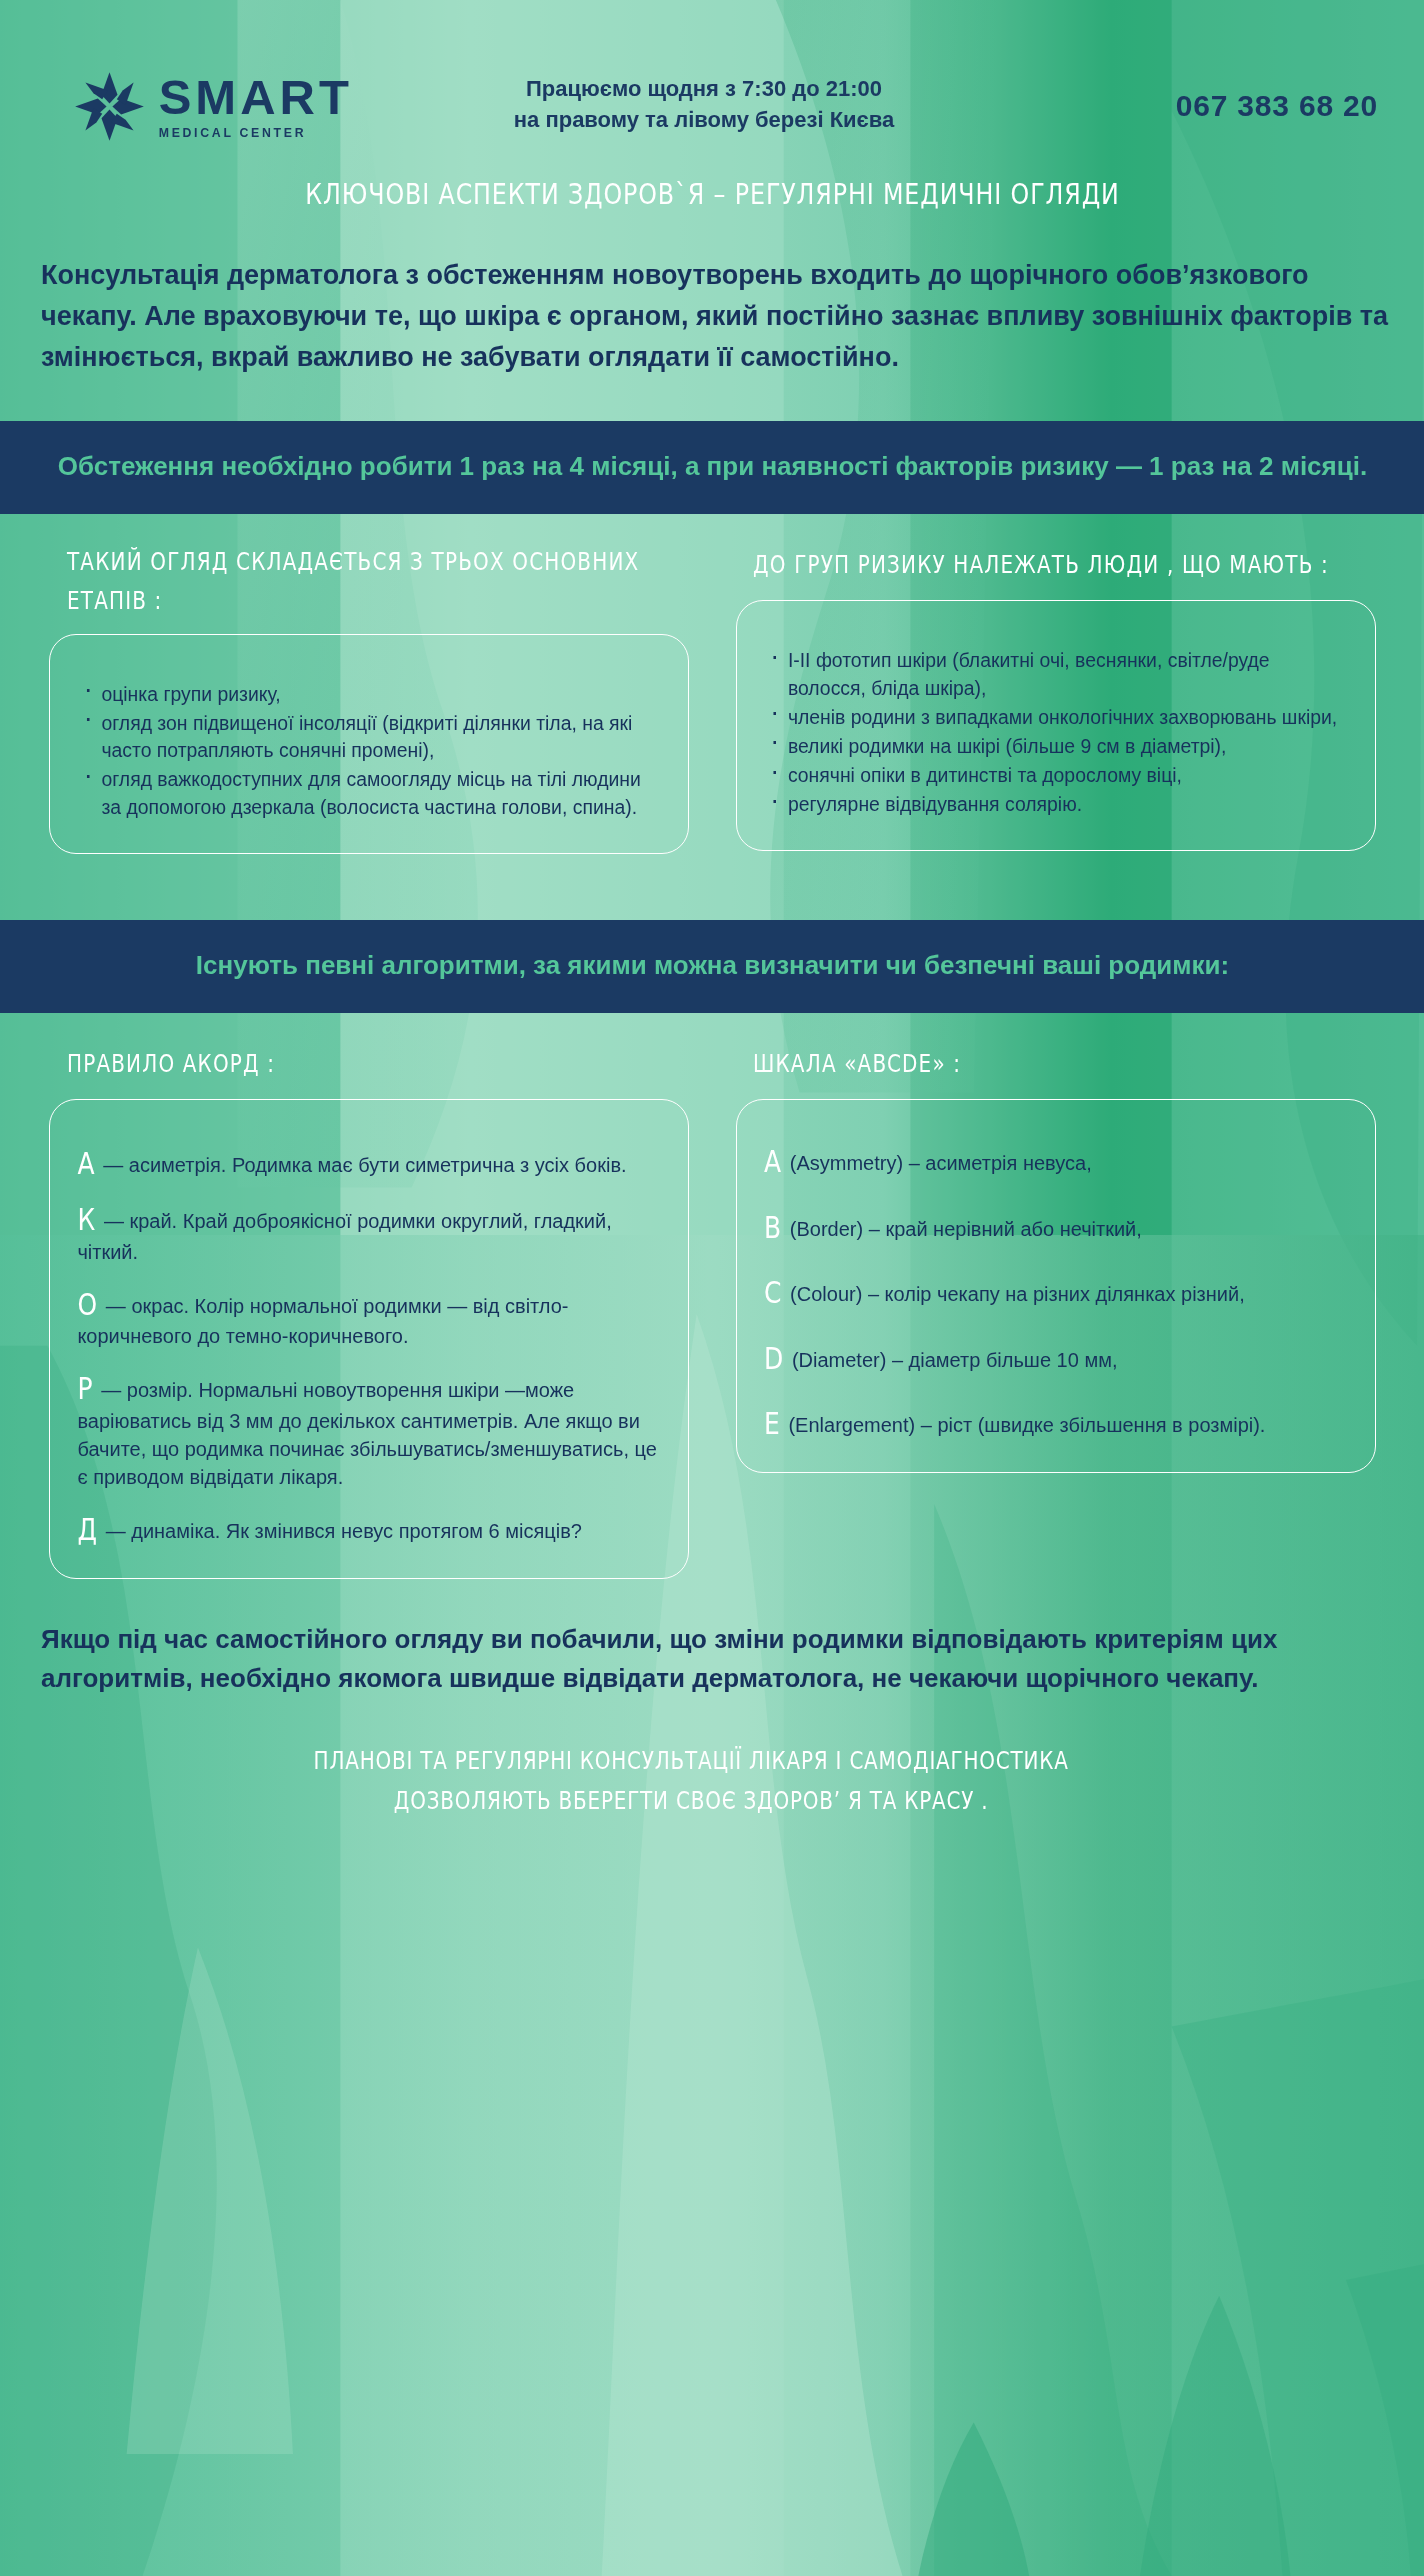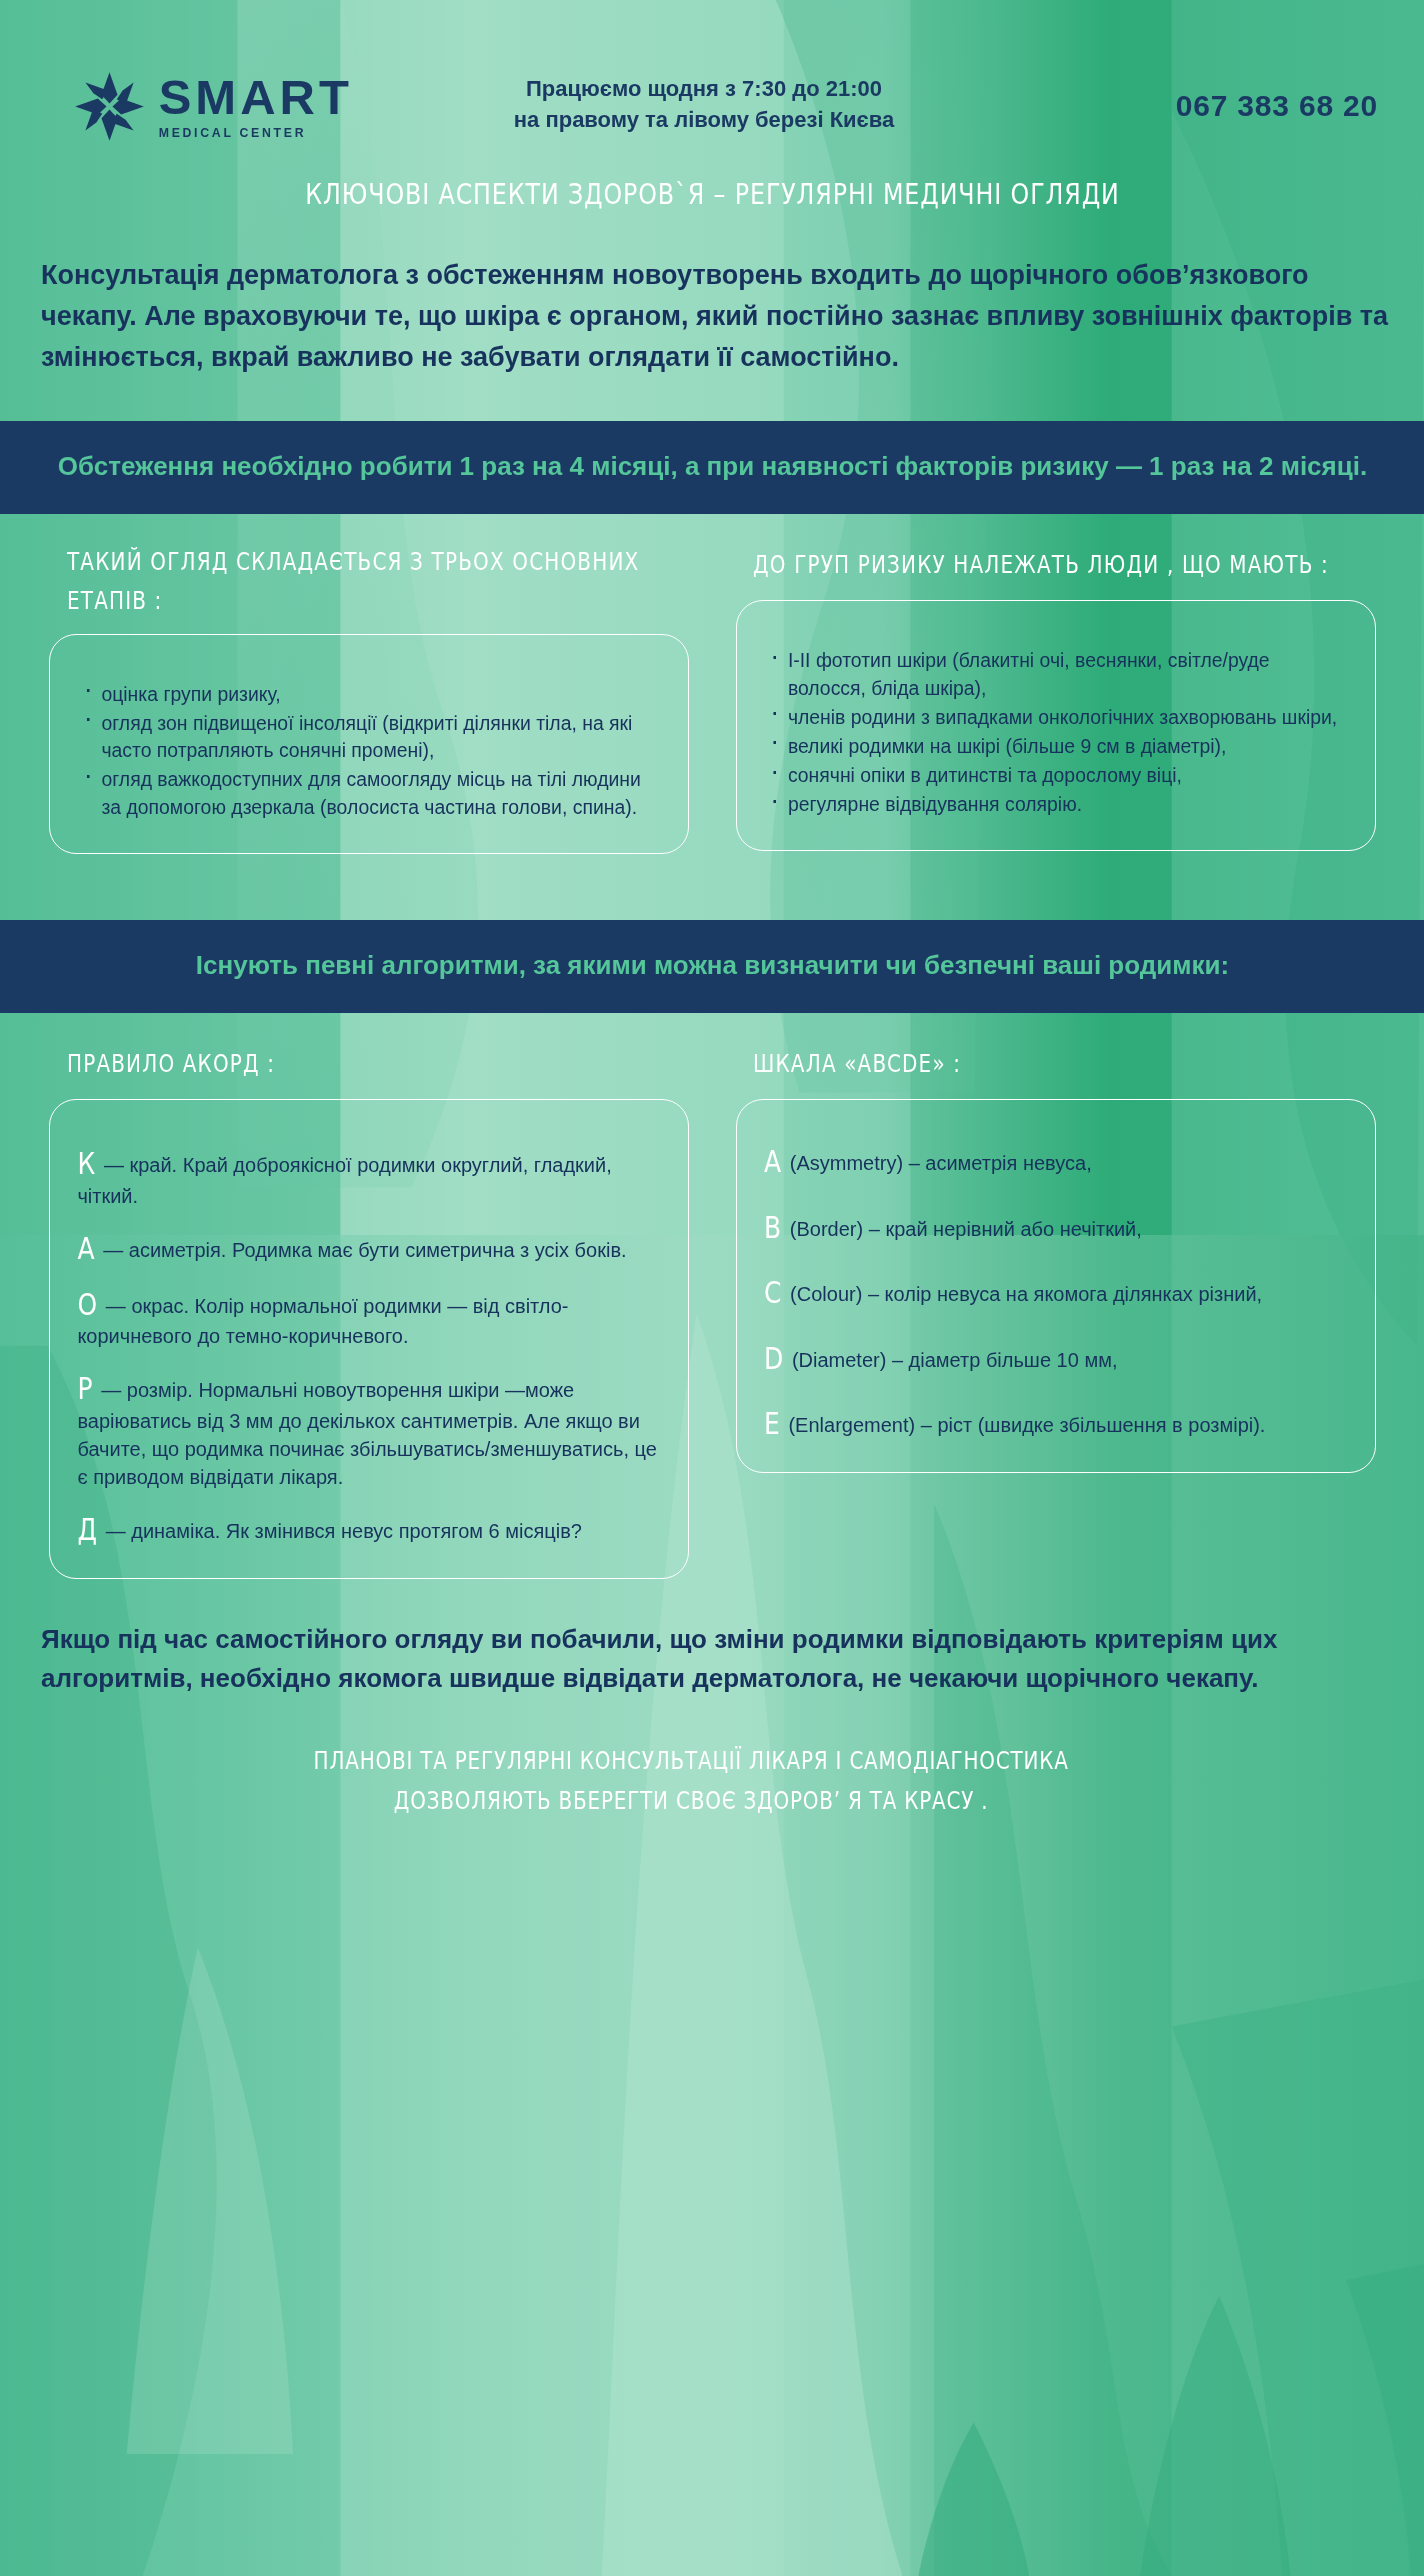--- a/index.html
+++ b/index.html
@@ -244,26 +244,26 @@
     </section>
   </div>
 
   <div class="banner" style="margin-top:66px">Існують певні алгоритми, за якими можна визначити чи безпечні ваші родимки:</div>
 
   <div class="cols">
     <section class="col">
       <h2 class="hand col-title">ПРАВИЛО АКОРД :</h2>
       <div class="card rule-card">
         <p>
+          <span class="rl">А</span>
+          <span>— асиметрія. Родимка має бути симетрична з усіх боків.</span>
+        </p>
+        <p>
           <span class="rl">К</span>
           <span>— край. Край доброякісної родимки округлий, гладкий, чіткий.</span>
-        </p>
-        <p>
-          <span class="rl">А</span>
-          <span>— асиметрія. Родимка має бути симетрична з усіх боків.</span>
         </p>
         <p>
           <span class="rl">О</span>
           <span>— окрас. Колір нормальної родимки — від світло-коричневого до темно-коричневого.</span>
         </p>
         <p>
           <span class="rl">Р</span>
           <span>— розмір. Нормальні новоутворення шкіри —може варіюватись від 3 мм до декількох сантиметрів. Але якщо ви бачите, що родимка починає збільшуватись/зменшуватись, це є приводом відвідати лікаря.</span>
         </p>
         <p>
@@ -279,21 +279,21 @@
         <p>
           <span class="rl">A</span>
           <span>(Asymmetry) – асиметрія невуса,</span>
         </p>
         <p>
           <span class="rl">B</span>
           <span>(Border) – край нерівний або нечіткий,</span>
         </p>
         <p>
           <span class="rl">C</span>
-          <span>(Colour) – колір невуса на якомога ділянках різний,</span>
+          <span>(Colour) – колір чекапу на різних ділянках різний,</span>
         </p>
         <p>
           <span class="rl">D</span>
           <span>(Diameter) – діаметр більше 10 мм,</span>
         </p>
         <p>
           <span class="rl">E</span>
           <span>(Enlargement) – ріст (швидке збільшення в розмірі).</span>
         </p>
       </div>

